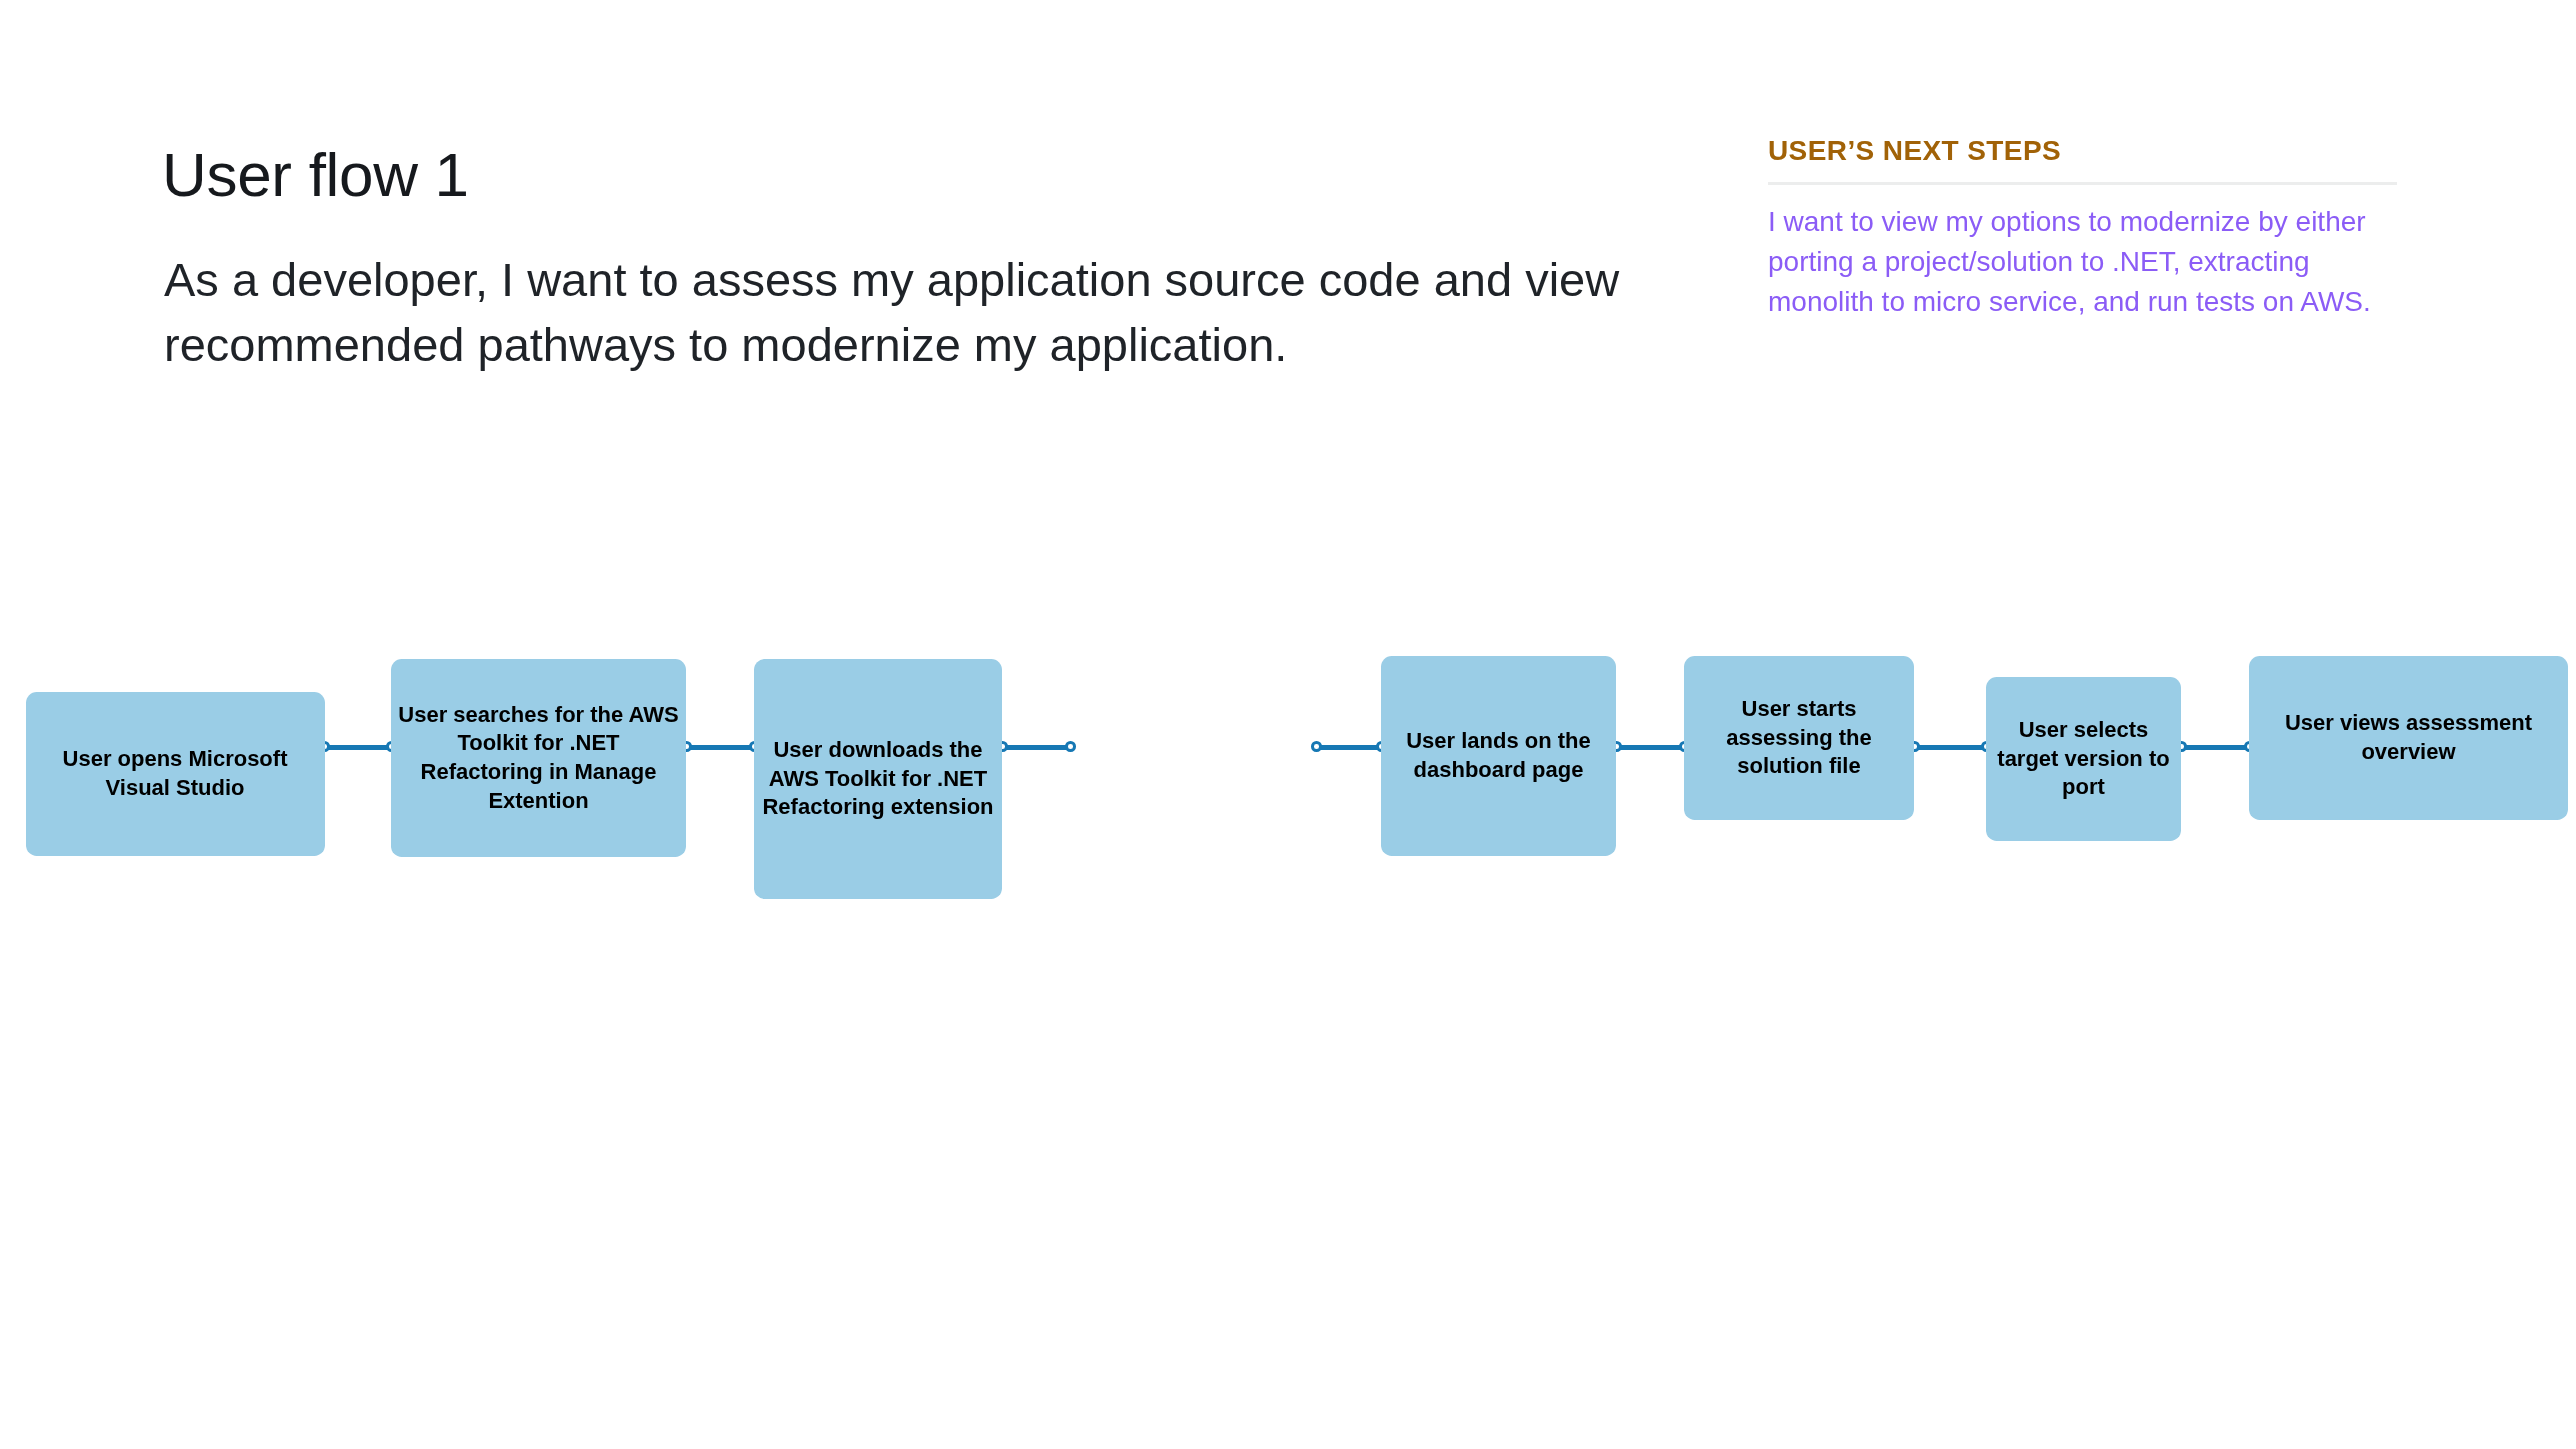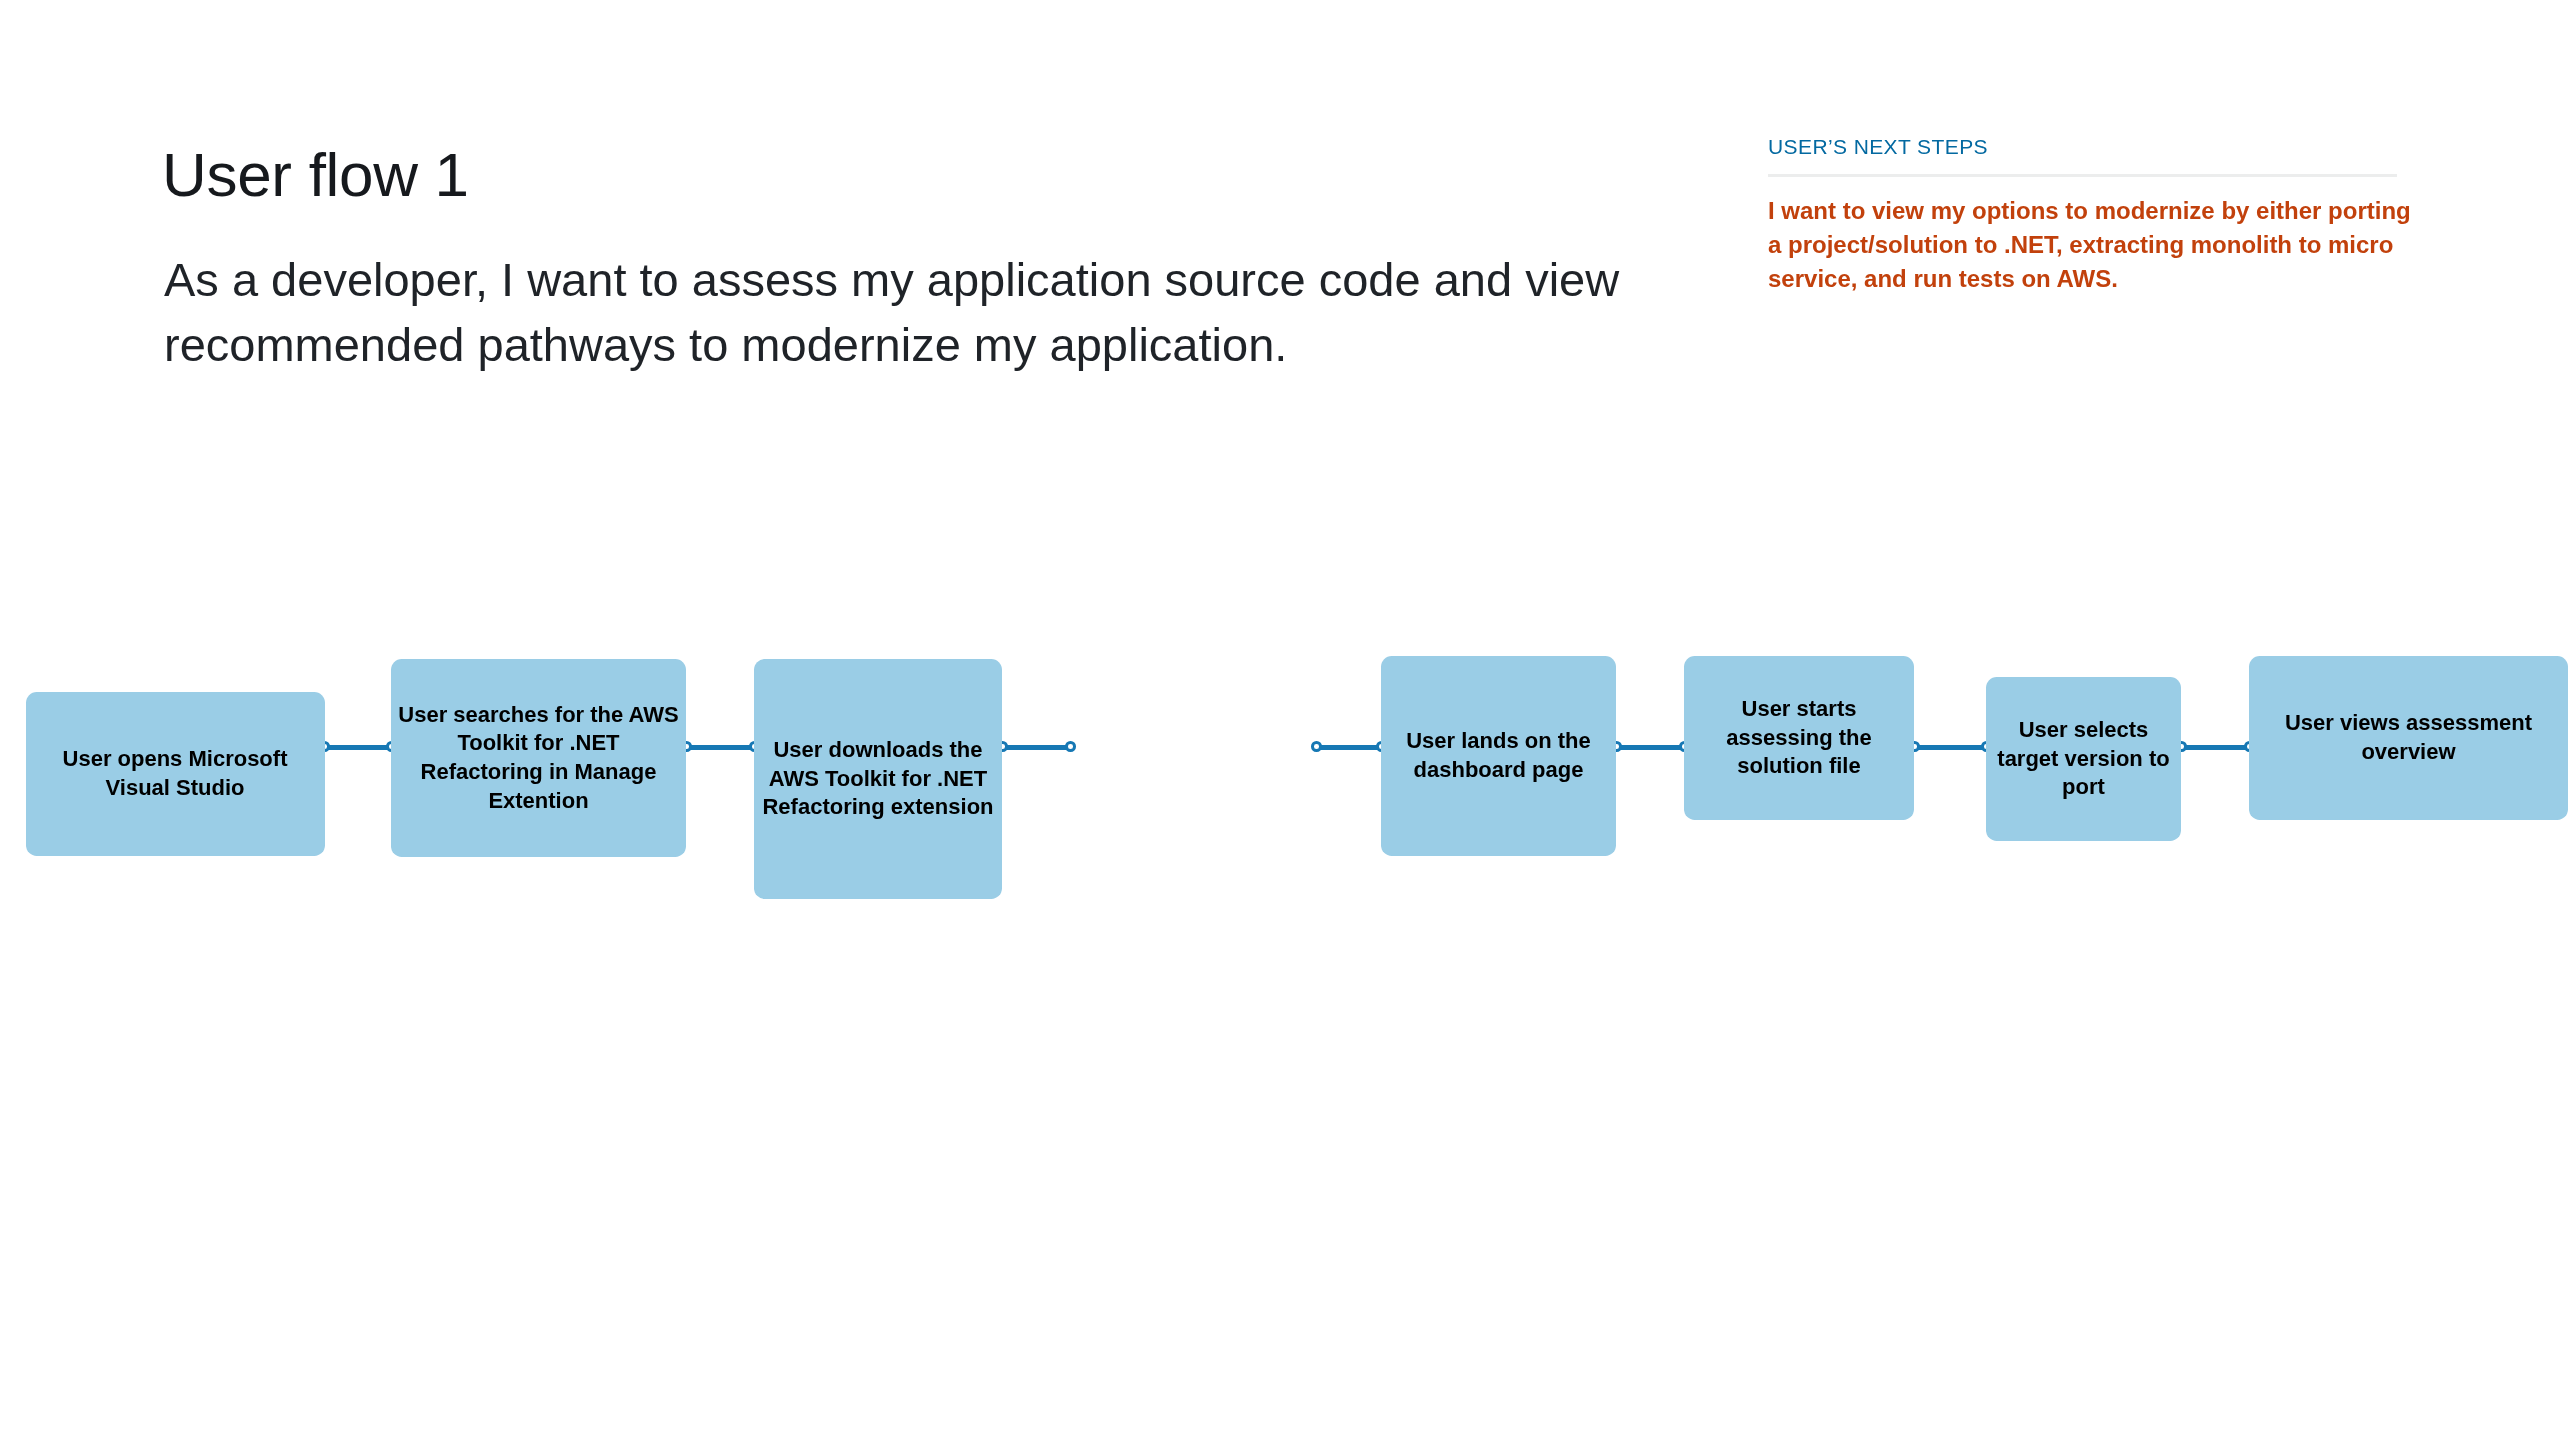--- a/index.html
+++ b/index.html
@@ -47,38 +47,38 @@
   }
 
   
   .next-steps {
     position: absolute;
     left: 1768px;
     top: 134px;
     width: 631px;
   }
   .next-steps-title {
-    font-size: 21px;
-    font-weight: 400;
+    font-size: 28px;
+    font-weight: 700;
     letter-spacing: 0.4px;
-    color: #0369a1;
+    color: #a16207;
     line-height: 1.2;
     margin: 0 0 14.8px 0;
   }
   .next-steps-divider {
     height: 2.7px;
     width: 629px;
     background: #eceded;
     margin-bottom: 17.4px;
   }
   .next-steps-body {
-    font-size: 24px;
-    font-weight: 700;
+    font-size: 28px;
+    font-weight: 400;
     line-height: 1.42;
-    color: #c2410c;
+    color: #8b5cf6;
     width: 644px;
   }
 
   
   #flow {
     position: absolute;
     left: 0;
     top: 0;
     width: 2576px;
     height: 1449px;

